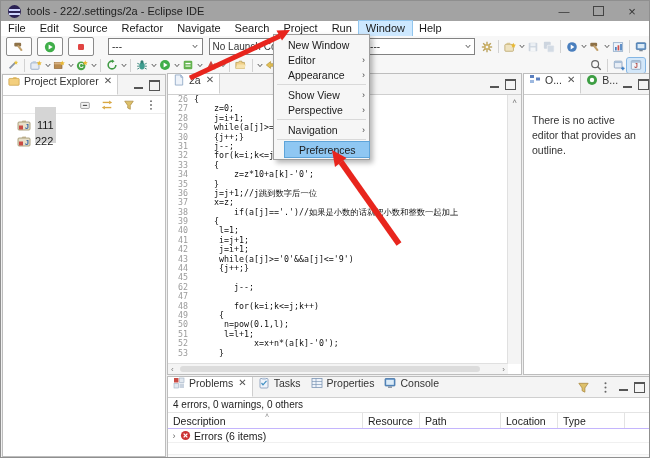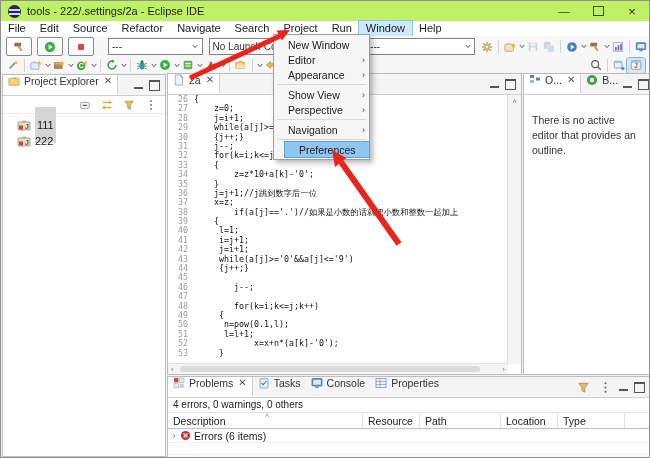--- a/index.html
+++ b/index.html
@@ -1,20 +1,20 @@
 <!DOCTYPE html>
 <html><head>
 <meta charset="utf-8">
 <style>
   html,body{margin:0;padding:0;background:#dcdcdc;}
   body{font-family:"Liberation Sans",sans-serif;-webkit-font-smoothing:antialiased;}
   .window{position:relative;width:648px;height:456px;background:#ffffff;border:1px solid #8f8f8f;overflow:hidden;}
 
   
-  .titlebar{position:absolute;left:0;top:0;width:100%;height:20px;background:#bef264;display:flex;align-items:center;}
+  .titlebar{position:absolute;left:0;top:0;width:100%;height:20px;background:#a3a3a3;display:flex;align-items:center;}
   .app-icon{width:13px;height:13px;margin:0 6px 0 7px;border-radius:50%;background:#2c2255;position:relative;overflow:hidden;flex:0 0 auto;}
   .app-icon:before{content:"";position:absolute;left:1px;right:1px;top:4px;height:2px;background:#cfd6ff;box-shadow:0 4px 0 #cfd6ff;}
   .title-text{font-size:11px;color:#222;}
   .win-controls{margin-left:auto;display:flex;height:100%;}
   .wc{width:34px;display:flex;align-items:center;justify-content:center;font-size:11px;color:#333;}
   .wc .maxbox{width:9px;height:8px;border:1px solid #444;}
 
   
   .menubar{position:absolute;left:0;top:20px;width:100%;height:15px;background:#ffffff;display:flex;align-items:center;font-size:11px;color:#1a1a1a;}
   .menu-item{padding:1px 7px;height:13px;line-height:13px;}
@@ -553,21 +553,21 @@
           <div class="codeline"><span class="ln">36</span><span class="ct">    j=j+1;//j跳到数字后一位</span></div>
           <div class="codeline"><span class="ln">37</span><span class="ct">    x=z;</span></div>
           <div class="codeline"><span class="ln">38</span><span class="ct">        if(a[j]=='.')//如果是小数的话就把小数和整数一起加上</span></div>
           <div class="codeline"><span class="ln">39</span><span class="ct">    {</span></div>
           <div class="codeline"><span class="ln">40</span><span class="ct">     l=1;</span></div>
           <div class="codeline"><span class="ln">41</span><span class="ct">     i=j+1;</span></div>
           <div class="codeline"><span class="ln">42</span><span class="ct">     j=i+1;</span></div>
           <div class="codeline"><span class="ln">43</span><span class="ct">     while(a[j]&gt;='0'&amp;&amp;a[j]&lt;='9')</span></div>
           <div class="codeline"><span class="ln">44</span><span class="ct">     {j++;}</span></div>
           <div class="codeline"><span class="ln">45</span><span class="ct"></span></div>
-          <div class="codeline"><span class="ln">46</span><span class="ct">        j--;</span></div>
+          <div class="codeline"><span class="ln">62</span><span class="ct">        j--;</span></div>
           <div class="codeline"><span class="ln">47</span><span class="ct"></span></div>
           <div class="codeline"><span class="ln">48</span><span class="ct">        for(k=i;k&lt;=j;k++)</span></div>
           <div class="codeline"><span class="ln">49</span><span class="ct">     {</span></div>
           <div class="codeline"><span class="ln">50</span><span class="ct">      n=pow(0.1,l);</span></div>
           <div class="codeline"><span class="ln">51</span><span class="ct">      l=l+1;</span></div>
           <div class="codeline"><span class="ln">52</span><span class="ct">            x=x+n*(a[k]-'0');</span></div>
           <div class="codeline"><span class="ln">53</span><span class="ct">     }</span></div>
         </div>
       <div class="vscroll">
           <span class="arr">˄</span>
@@ -629,37 +629,37 @@
                 <rect x="2" y="1.5" width="8" height="9.5" rx="1" fill="#eef3fa" stroke="#7d96b5" stroke-width="0.8"></rect>
                 <rect x="4" y="0.8" width="4" height="2" rx="0.8" fill="#b9c9dd"></rect>
                 <polyline points="3.5,6 5,7.8 8.5,3.8" fill="none" stroke="#3f8ec2" stroke-width="1.2"></polyline>
               </svg>
             </span>
             <span>Tasks</span>
           </div>
           <div class="ptab">
             <span class="ticon">
               <svg viewBox="0 0 12 12">
-                <rect x="1" y="1.5" width="10" height="7.5" rx="0.8" fill="#5b8ec3" stroke="#3c6da0" stroke-width="0.7"></rect>
-                <rect x="2.2" y="2.8" width="7.6" height="5" fill="#dcebf7"></rect>
-                <rect x="4" y="9.5" width="4" height="1.3" fill="#7a8796"></rect>
-              </svg>
-            </span>
-            <span>Console</span>
+                <rect x="1" y="1.5" width="10" height="9" fill="#eef3fa" stroke="#7d96b5" stroke-width="0.8"></rect>
+                <line x1="1" y1="4.5" x2="11" y2="4.5" stroke="#7d96b5" stroke-width="0.7"></line>
+                <line x1="1" y1="7.5" x2="11" y2="7.5" stroke="#7d96b5" stroke-width="0.7"></line>
+                <line x1="5" y1="1.5" x2="5" y2="10.5" stroke="#7d96b5" stroke-width="0.7"></line>
+              </svg>
+            </span>
+            <span>Properties</span>
           </div>
           <div class="ptab">
             <span class="ticon">
               <svg viewBox="0 0 12 12">
-                <rect x="1" y="1.5" width="10" height="9" fill="#eef3fa" stroke="#7d96b5" stroke-width="0.8"></rect>
-                <line x1="1" y1="4.5" x2="11" y2="4.5" stroke="#7d96b5" stroke-width="0.7"></line>
-                <line x1="1" y1="7.5" x2="11" y2="7.5" stroke="#7d96b5" stroke-width="0.7"></line>
-                <line x1="5" y1="1.5" x2="5" y2="10.5" stroke="#7d96b5" stroke-width="0.7"></line>
-              </svg>
-            </span>
-            <span>Properties</span>
+                <rect x="1" y="1.5" width="10" height="7.5" rx="0.8" fill="#5b8ec3" stroke="#3c6da0" stroke-width="0.7"></rect>
+                <rect x="2.2" y="2.8" width="7.6" height="5" fill="#dcebf7"></rect>
+                <rect x="4" y="9.5" width="4" height="1.3" fill="#7a8796"></rect>
+              </svg>
+            </span>
+            <span>Console</span>
           </div>
           <div class="mmgrp">
             <span class="tbicon">
               <svg viewBox="0 0 14 14">
                 <polygon points="2,2.5 12,2.5 8.5,7.5 8.5,12 5.5,10.5 5.5,7.5" fill="#ddc06a" stroke="#a9873e" stroke-width="0.8"></polygon>
               </svg>
             </span>
             <span class="tbicon">
               <svg viewBox="0 0 14 14">
                 <g fill="#666">

